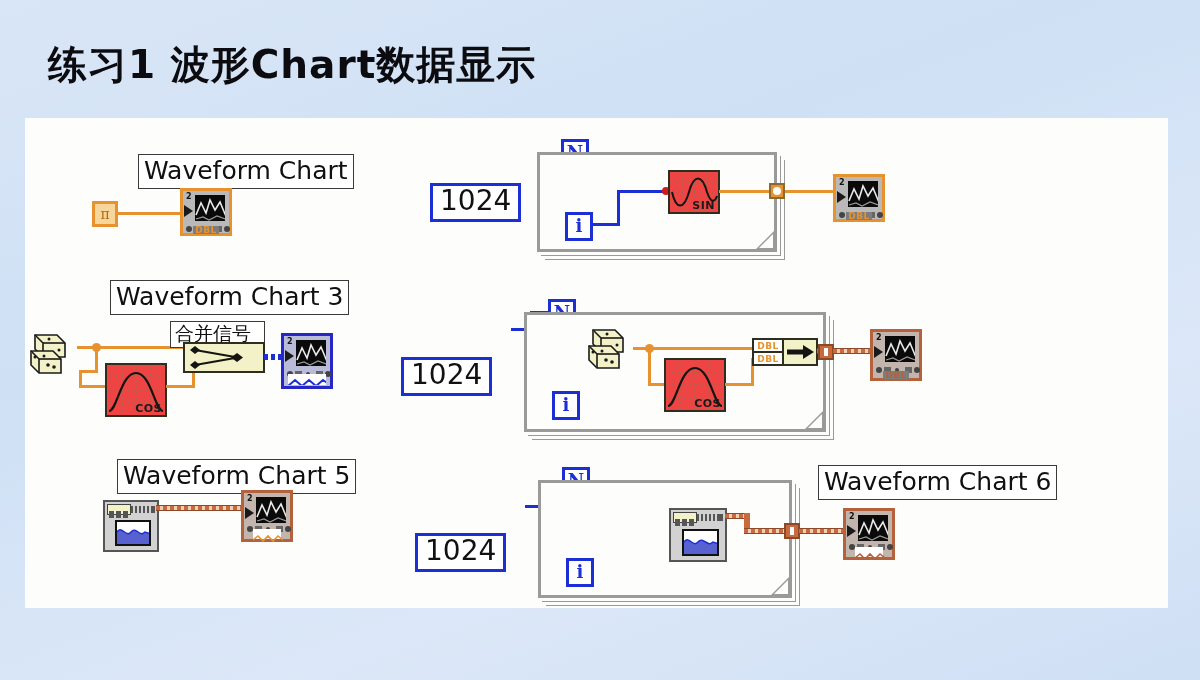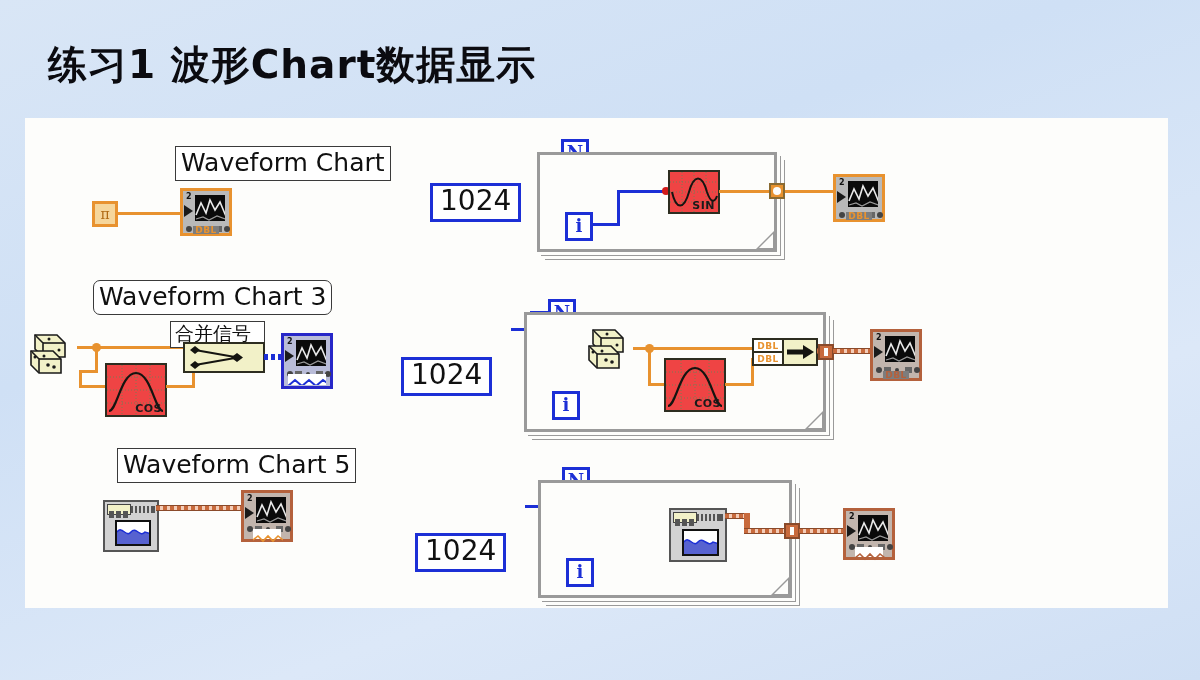--- a/index.html
+++ b/index.html
@@ -249,21 +249,21 @@
     overflow: hidden;
   }
 </style>
 </head>
 <body>
 
 <div id="slide-title">练习1 波形Chart数据显示</div>
 
 <div id="diagram-panel">
 
-  <div class="lbl abs" style="left:113px; top:28px;margin-left:37px;">Waveform Chart</div>
+  <div class="lbl abs" style="left:113px; top:36px;">Waveform Chart</div>
 
   <div class="abs" style="left:67px; top:83px; width:26px; height:26px; border:3px solid #e8922f; background:#f6d69b;
               display:flex; align-items:center; justify-content:center;">
     <span style="font-size:14px; color:#b06a14; font-family:'DejaVu Serif',serif;">π</span>
   </div>
 
   <div class="wire h abs" style="left:93px; top:94px; width:63px;"></div>
 
   <div class="term" style="left:155px; top:70px;">
     <div class="arrowhead"></div>
@@ -345,21 +345,21 @@
         <circle cx="22" cy="5" r="2" fill="#444"></circle>
         <rect x="30" y="2" width="7" height="6" fill="#666"></rect>
           <circle cx="42" cy="5" r="3" fill="#444"></circle>
       </svg>
     </div>
     <div class="foot">
       <span class="dbl">DBL</span>
     </div>
   </div>
 
-  <div class="lbl abs" style="left:68px; top:162px;border-radius:7px;">Waveform Chart 3</div>
+  <div class="lbl abs" style="left:85px; top:162px;">Waveform Chart 3</div>
 
   <div class="dice" style="left:2px; top:213px;">
     <svg width="52" height="48" viewBox="0 0 52 48">
       <g stroke="#1a1a1a" stroke-width="1.6" fill="#f2f1c8">
         <path d="M8,4 L30,4 L38,12 L38,26 L16,26 L8,18 Z"></path>
         <path d="M8,4 L16,12 L16,26"></path>
           <path d="M16,12 L38,12"></path>
         <path d="M4,20 L26,20 L34,28 L34,42 L12,42 L4,34 Z"></path>
         <path d="M4,20 L12,28 L12,42"></path>
           <path d="M12,28 L34,28"></path>
@@ -533,21 +533,21 @@
         <circle cx="22" cy="5" r="2" fill="#444"></circle>
         <rect x="30" y="2" width="7" height="6" fill="#666"></rect>
           <circle cx="42" cy="5" r="3" fill="#444"></circle>
       </svg>
     </div>
     <div class="foot">
       <span class="dbl">DBL</span>
     </div>
   </div>
 
-  <div class="lbl abs" style="left:92px; top:330px;">Waveform Chart 5</div>
+  <div class="lbl abs" style="left:92px; top:341px;">Waveform Chart 5</div>
 
   <div class="simvi" style="left:78px; top:382px; width:56px; height:52px;">
     <div class="hdr">
       <svg width="22" height="9" viewBox="0 0 22 9">
         <rect x="1" y="1" width="5" height="7" fill="#555"></rect>
         <rect x="8" y="1" width="5" height="7" fill="#555"></rect>
         <rect x="15" y="1" width="5" height="7" fill="#555"></rect>
       </svg>
     </div>
     <div class="port" style="width:24px;"></div>
@@ -620,20 +620,21 @@
   </div>
 
   <div class="wire arrw abs" style="left:700px; top:395px; width:22px;"></div>
   <div style="position:absolute; left:719px; top:395px; width:6px; height:18px; background:#c86a3c;"></div>
   <div class="wire arrw abs" style="left:719px; top:410px; width:43px;"></div>
   <div class="tunnel arr abs" style="left:759px; top:405px;">
     <div class="inner"></div>
   </div>
   <div class="wire arrw abs" style="left:774px; top:410px; width:48px;"></div>
 
+  <div class="lbl abs" style="left:793px; top:347px;">Waveform Chart 6</div>
 
   <div class="term brown" style="left:818px; top:390px; height:52px;">
     <div class="arrowhead"></div>
     <span class="idx">2</span>
     <div class="screen">
       <svg width="40" height="26" viewBox="0 0 40 26">
         <polyline points="1,20 6,8 11,18 15,5 20,15 25,7 30,19 35,10 39,16" fill="none" stroke="#e8e8e8" stroke-width="1.6"></polyline>
         <polyline points="1,24 8,22 14,25 22,21 30,24 39,22" fill="none" stroke="#9a9a9a" stroke-width="1.2"></polyline>
       </svg>
     </div>

